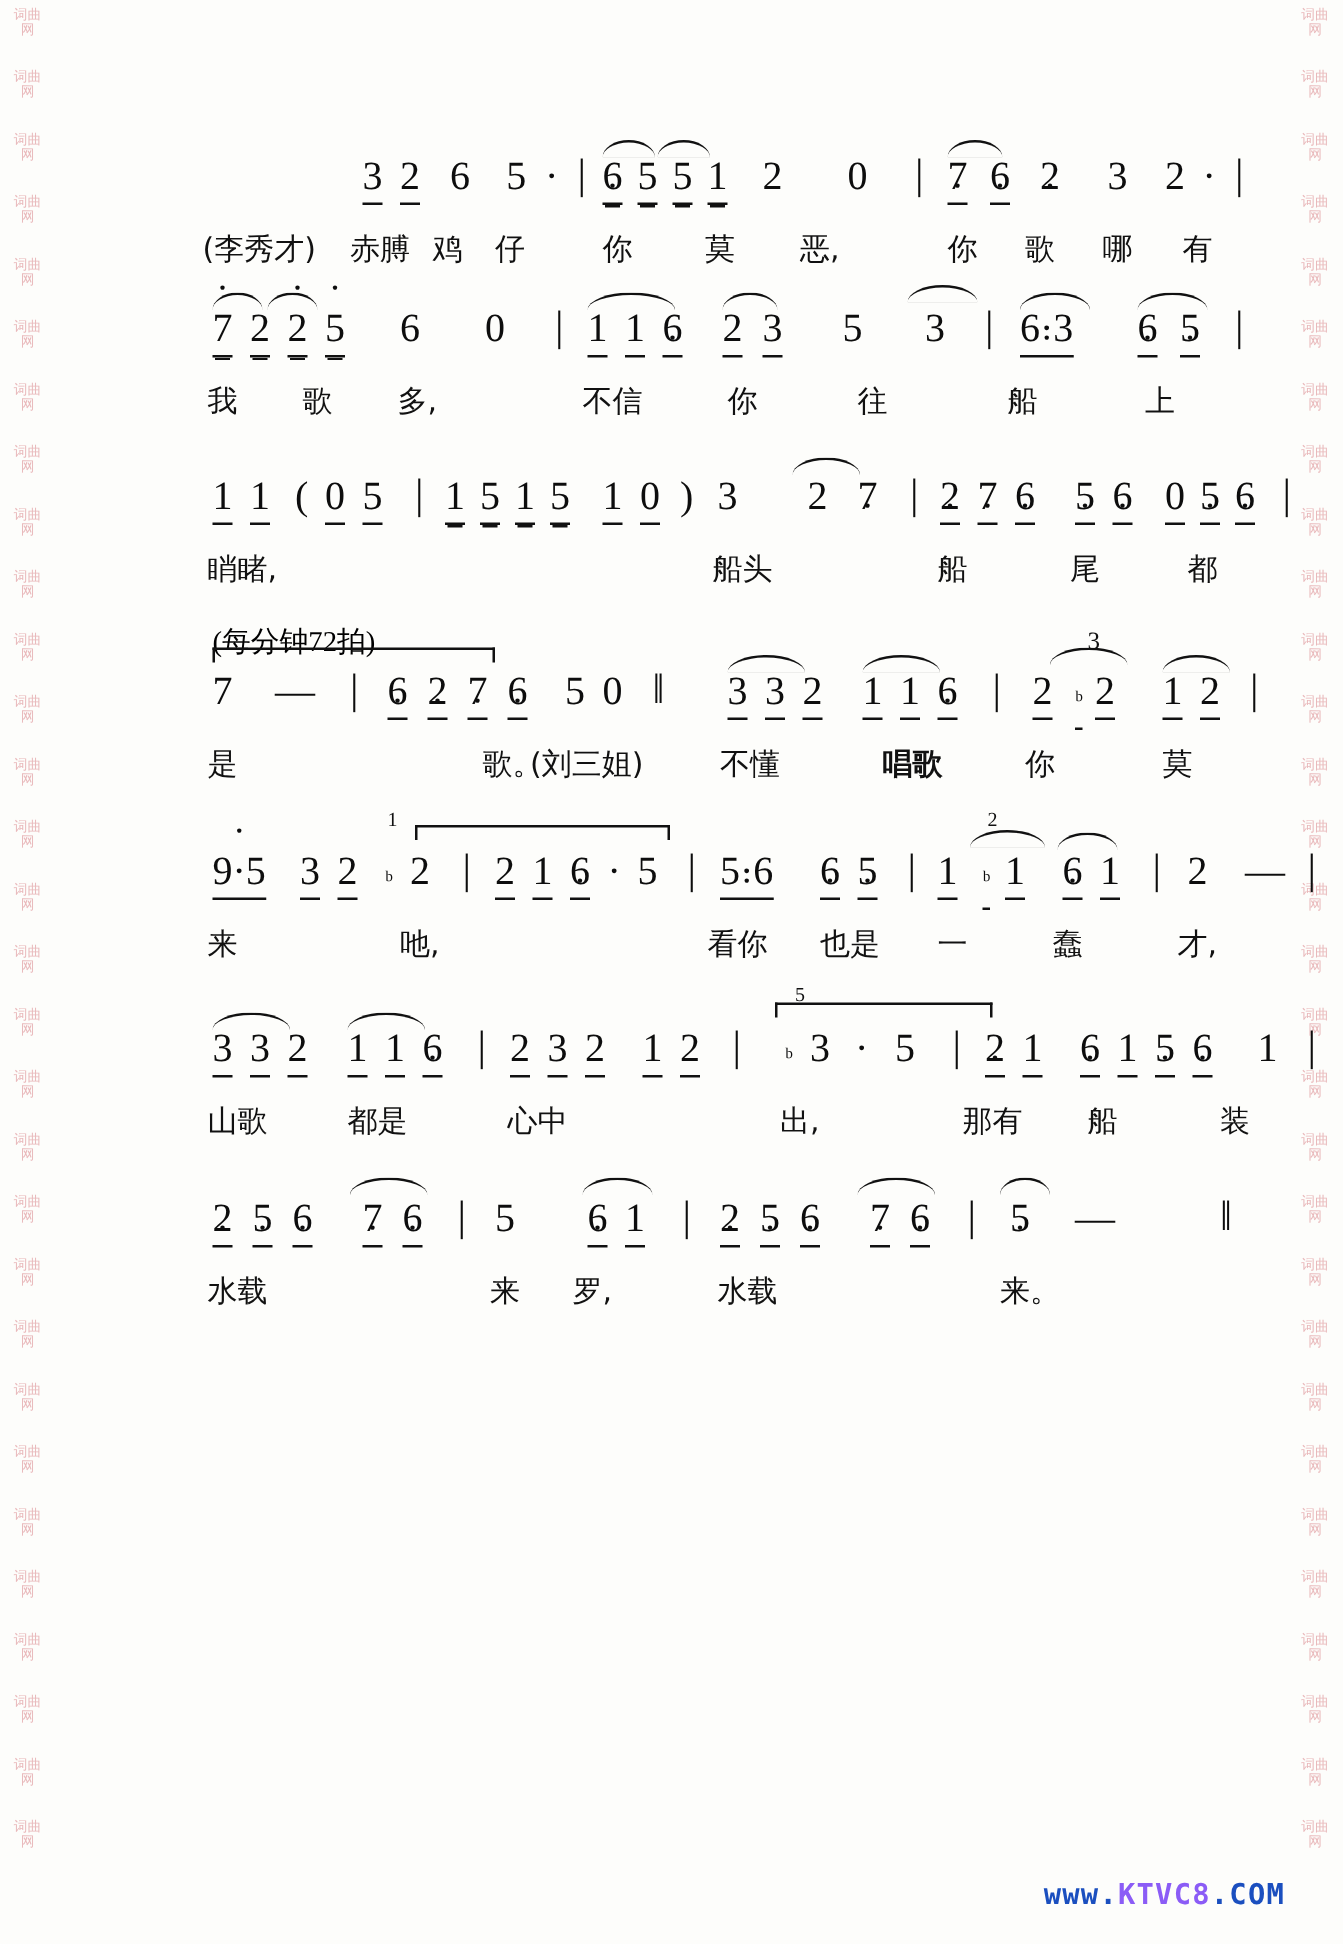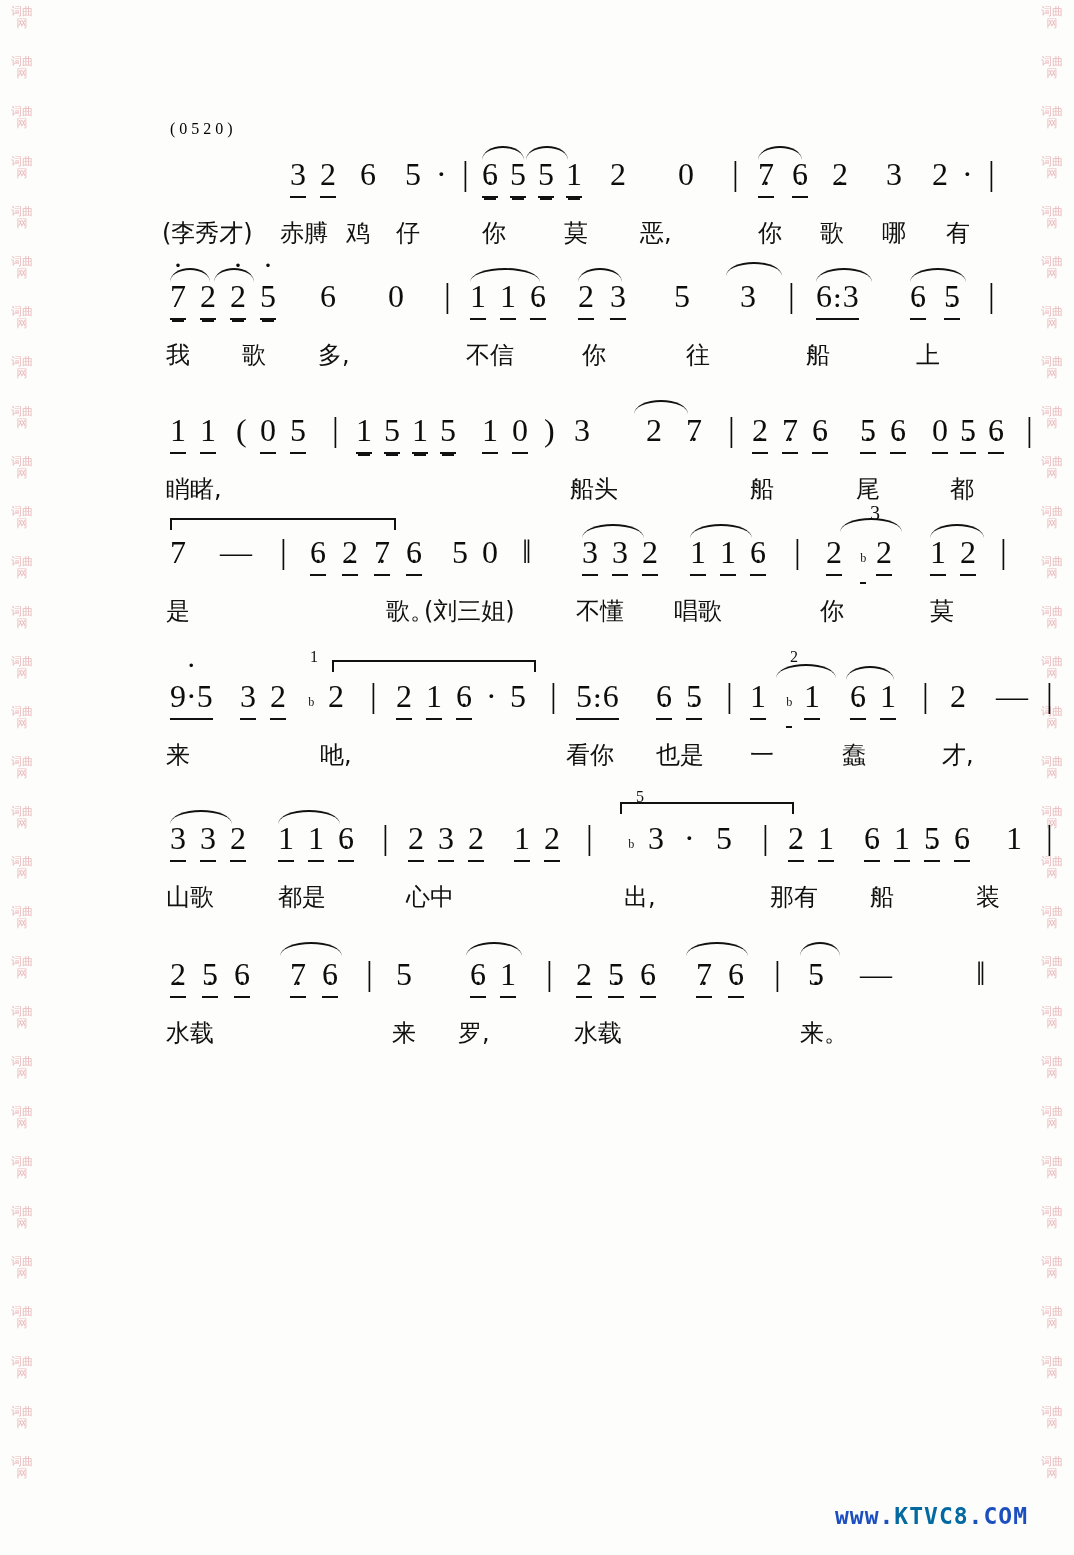--- a/index.html
+++ b/index.html
@@ -84,21 +84,21 @@
     font-family:"Liberation Serif", serif;
   }
   .pagenum .dash { letter-spacing:2px; }
   
   .site {
     position:absolute; right:46px; bottom:26px;
     font-family:"DejaVu Sans Mono", monospace;
     font-size:23px; font-weight:bold; letter-spacing:1px;
   }
   .site .w1 { color:#1b4fbf; }
-  .site .k { color:#0369a1; }
+  .site .k { color:#8b5cf6; }
   .site .w2 { color:#1b4fbf; }
 </style>
 </head>
 <body>
 
 <div class="wm-col left">
   <div class="wm-box">词曲网</div>
   <div class="wm-box">词曲网</div>
   <div class="wm-box">词曲网</div>
   <div class="wm-box">词曲网</div>
@@ -160,23 +160,20 @@
   <div class="wm-box">词曲网</div>
   <div class="wm-box">词曲网</div>
   <div class="wm-box">词曲网</div>
   <div class="wm-box">词曲网</div>
 </div>
 
 <div class="page">
   <div class="sheet">
 
     <div class="system">
-      <div class="tempo-row">
-        <span style="left:300px;">( 0 5  2 0 )</span>
-      </div>
       <div class="notes">
         <span class="n u1" style="left:120px;">3</span>
         <span class="n u1" style="left:150px;">2</span>
         <span class="n" style="left:190px;">6</span>
         <span class="n" style="left:235px;">5</span>
         <span class="n" style="left:266px;">·</span>
         <span class="n bar" style="left:292px;">|</span>
         <span class="slur" style="left:312px; top:-8px; width:42px;"></span>
         <span class="slur" style="left:356px; top:-8px; width:42px;"></span>
         <span class="n u2 dot-u" style="left:312px;">6</span>
@@ -285,20 +282,23 @@
       <div class="lyrics">
         <span class="w" style="left:-4px;">睄睹,</span>
         <span class="w" style="left:400px;">船头</span>
         <span class="w" style="left:580px;">船</span>
         <span class="w" style="left:686px;">尾</span>
         <span class="w" style="left:780px;">都</span>
       </div>
     </div>
 
     <div class="system">
+      <div class="tempo-row">
+        <span style="left:392px; font-size:23px;">(每分钟72拍)</span>
+      </div>
       <div class="notes">
         <span class="bracket" style="left:0px; top:-14px; width:222px;"></span>
         <span class="n" style="left:0px;">7</span>
         <span class="n" style="left:50px;">—</span>
         <span class="n bar" style="left:110px;">|</span>
         <span class="n u1 dot-u" style="left:140px;">6</span>
         <span class="n u1 dot-u" style="left:172px;">2</span>
         <span class="n u1 dot-u" style="left:204px;">7</span>
         <span class="n u1 dot-u" style="left:236px;">6</span>
         <span class="n" style="left:282px;">5</span>
@@ -321,21 +321,21 @@
         <span class="slur" style="left:760px; top:-8px; width:54px;"></span>
         <span class="n u1" style="left:760px;">1</span>
         <span class="n u1" style="left:790px;">2</span>
         <span class="n bar" style="left:830px;">|</span>
       </div>
       <div class="lyrics">
         <span class="w" style="left:-4px;">是</span>
         <span class="w" style="left:216px;">歌。</span>
         <span class="w" style="left:254px;">(刘三姐)</span>
         <span class="w" style="left:406px;">不懂</span>
-        <span class="w" style="left:504px;">唱歌</span>
+        <span class="w" style="left:536px;font-weight:bold;">唱歌</span>
         <span class="w" style="left:650px;">你</span>
         <span class="w" style="left:760px;">莫</span>
       </div>
     </div>
 
     <div class="system">
       <div class="tempo-row" style="height:22px;"></div>
       <div class="notes">
         <span class="n u1 dot-d" style="left:0px;">9·5</span>
         <span class="n u1" style="left:70px;">3</span>

